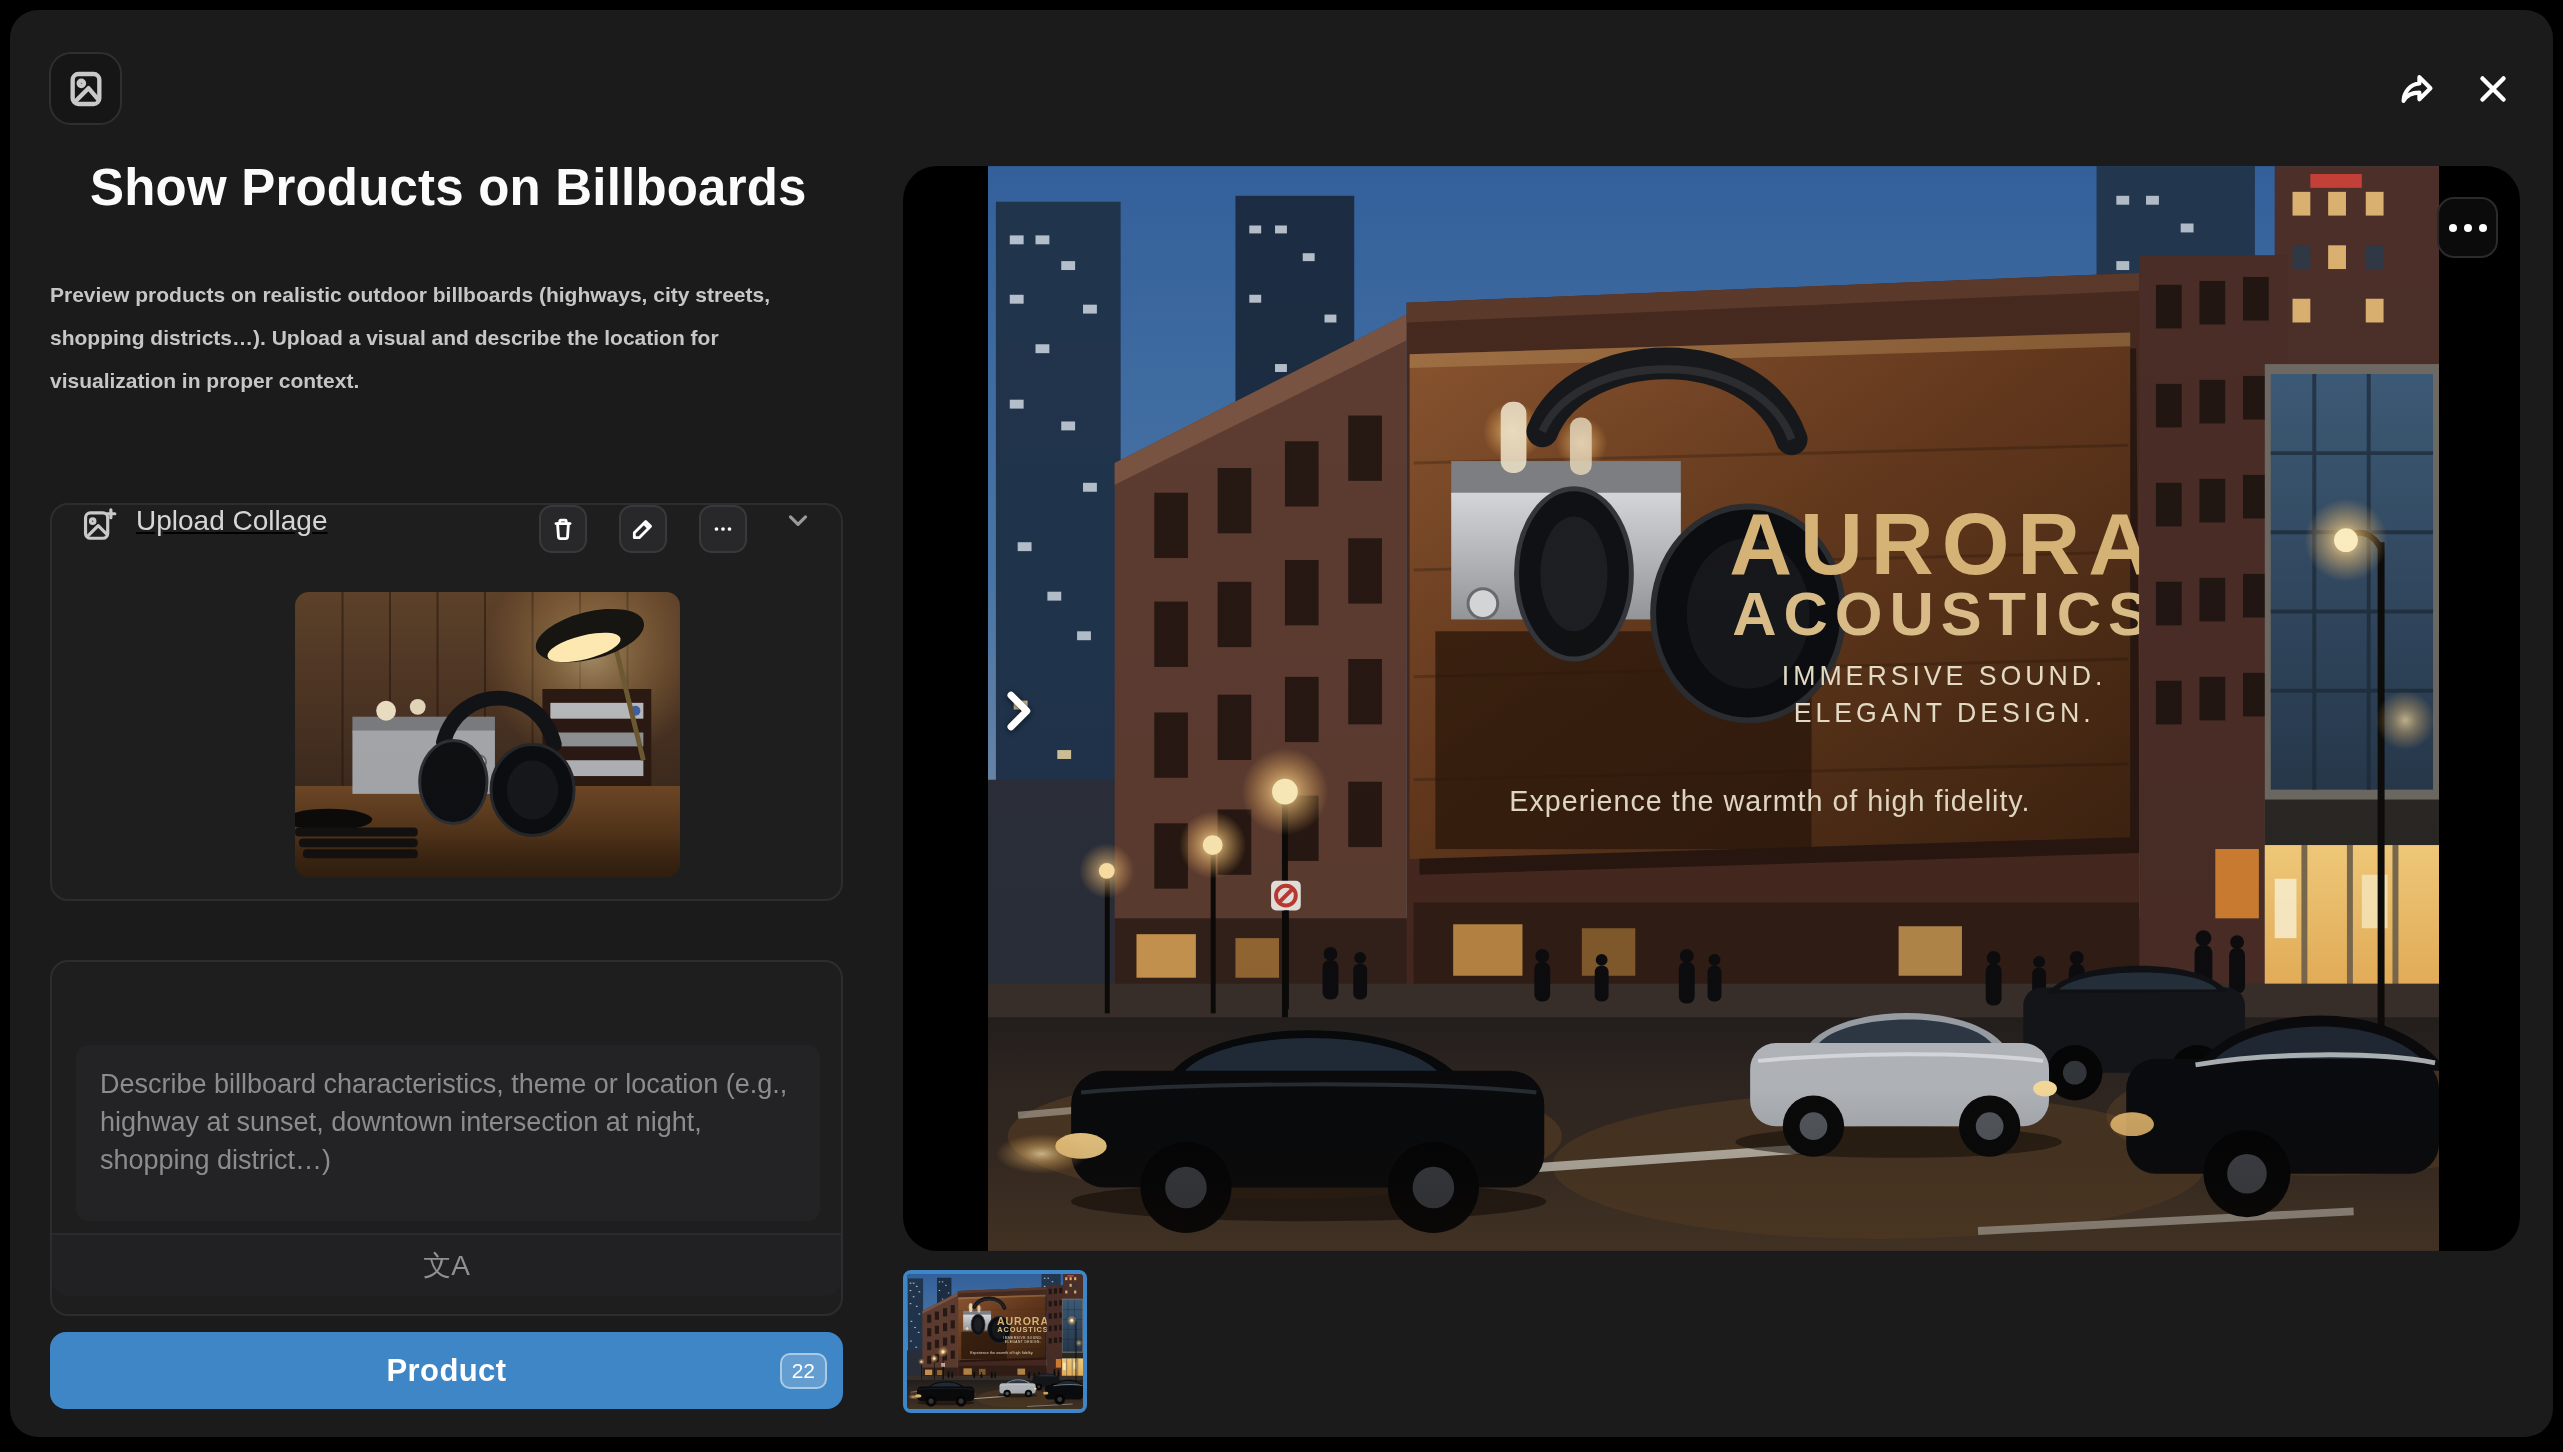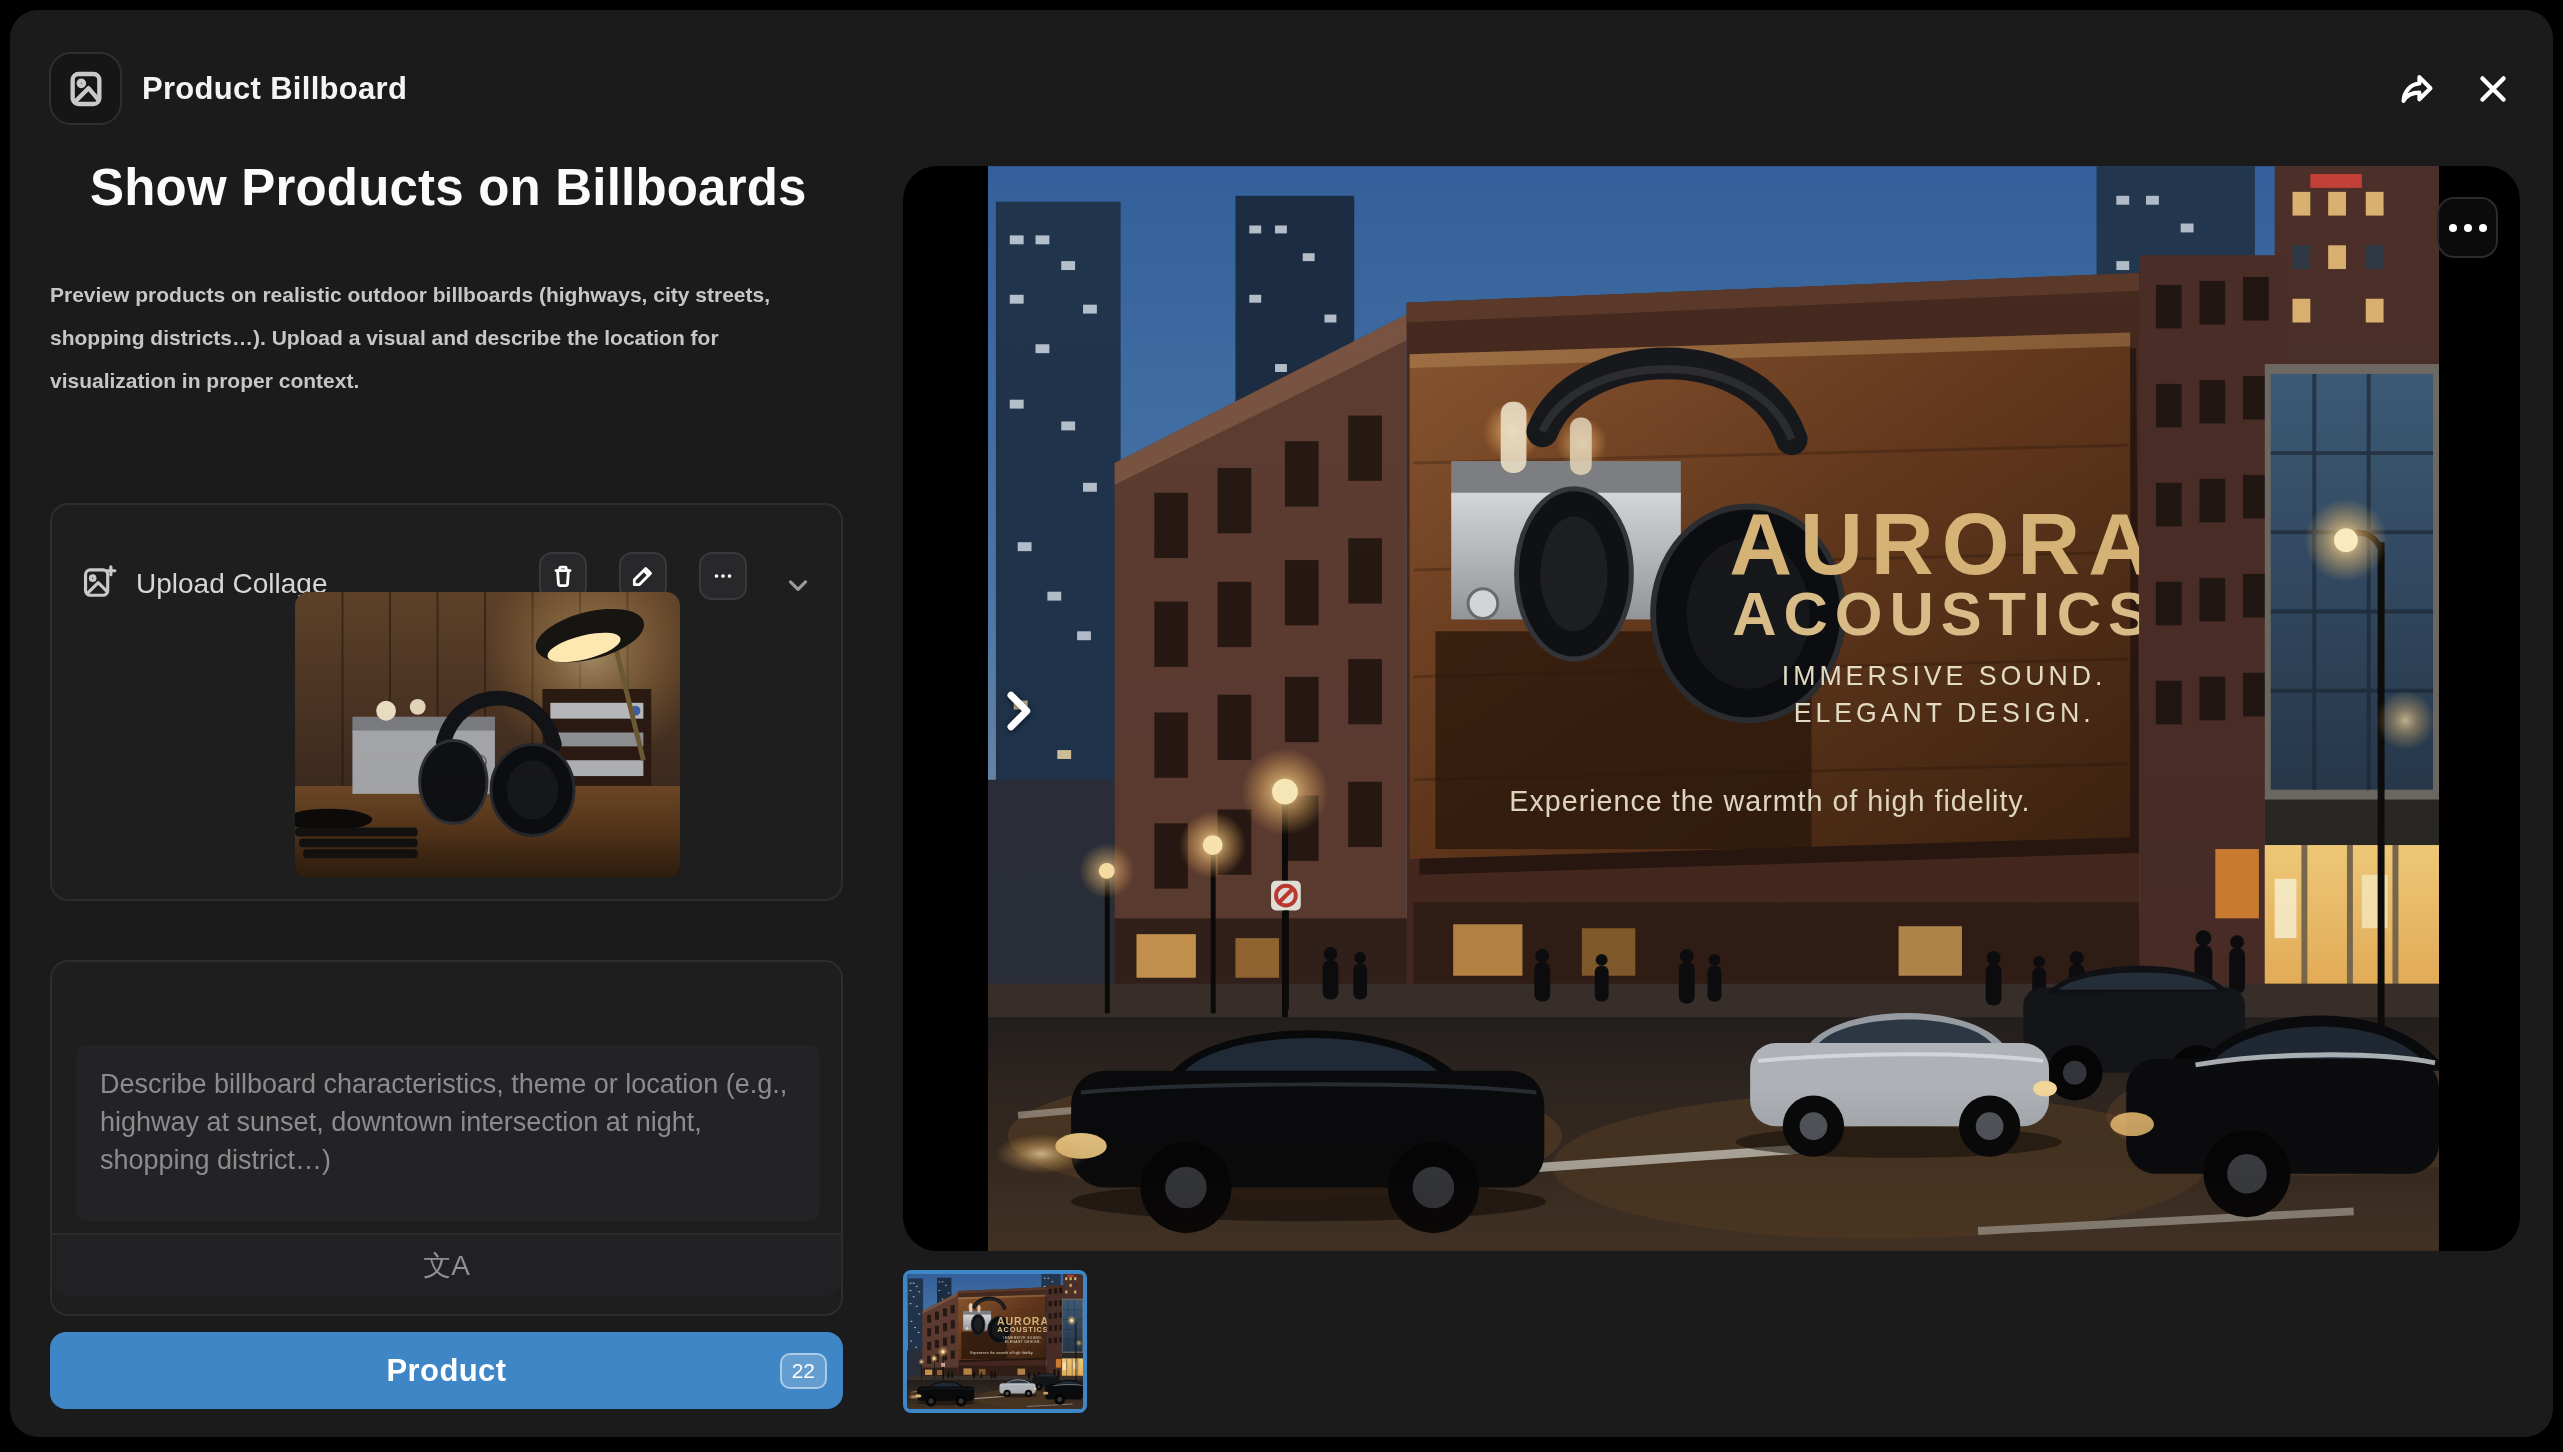--- a/index.html
+++ b/index.html
@@ -22,21 +22,21 @@
   .panel-heading { position:absolute; left:40px; top:148px; width:772px;
     font-size:51px; font-weight:800; color:#fbfbfb; letter-spacing:0.2px;margin-left:40px; }
   .panel-desc { position:absolute; left:40px; top:263px; width:792px;
     font-size:21px; line-height:43px; color:#c6c6c6; font-weight:700; }
 
   .card { position:absolute; left:40px; width:793px; background:#1e1e1f;
     border:2px solid #2d2d2f; border-radius:18px; }
   .card-upload { top:493px; height:398px; }
   .card-prompt { top:950px; height:356px; }
   .card-head { position:absolute; left:0; top:0; right:0; height:95px;
-    display:flex; align-items:flex-end; padding:0 28px; gap:18px; cursor:pointer; }
+    display:flex; align-items:flex-start; padding:0 28px; gap:18px; cursor:pointer;text-decoration:underline; }
   .card-title { font-size:28px; color:#d6d6d6; font-weight:400; flex:0 0 auto; }
   .card-spacer { flex:1; }
   .tool-btn { width:48px; height:48px; border-radius:13px; background:#28282b;
     border:2px solid #39393c; display:flex; align-items:center; justify-content:center;
     margin-left:14px; cursor:pointer; }
   .chev { margin-left:18px; cursor:pointer; display:flex; align-items:center; }
 
   .upload-thumb { position:absolute; left:243px; top:87px; width:385px; height:285px;
     border-radius:14px; overflow:hidden; cursor:pointer; background:#2a1c12; }
 
@@ -496,21 +496,20 @@
 
 <div class="modal">
 
   <div class="app-tile">
     <svg width="40" height="40" viewBox="0 0 24 24">
       <rect x="4" y="3" width="16" height="18" rx="3.5" class="icon-stroke icon-gray"></rect>
       <circle cx="9.2" cy="8.6" r="1.6" class="icon-stroke icon-gray"></circle>
       <path d="M6 19 L13.5 11.5 L19.5 18.5" class="icon-stroke icon-gray"></path>
     </svg>
   </div>
-  <div class="win-title">Product Billboard</div>
 
   <div class="hdr-btn hdr-share">
     <svg width="38" height="38" viewBox="0 0 24 24">
       <path d="M13.5 8.5 V4.5 L20.5 11.5 L13.5 18.5 V14.3 C8.5 14.3 5.5 15.8 3.5 19.5 C3.8 13.5 8 8.8 13.5 8.5 Z" class="icon-stroke"></path>
     </svg>
   </div>
   <div class="hdr-btn hdr-close">
     <svg width="36" height="36" viewBox="0 0 24 24">
       <line x1="5" y1="5" x2="19" y2="19" class="icon-stroke" style="stroke-width:3"></line>
       <line x1="19" y1="5" x2="5" y2="19" class="icon-stroke" style="stroke-width:3"></line>

